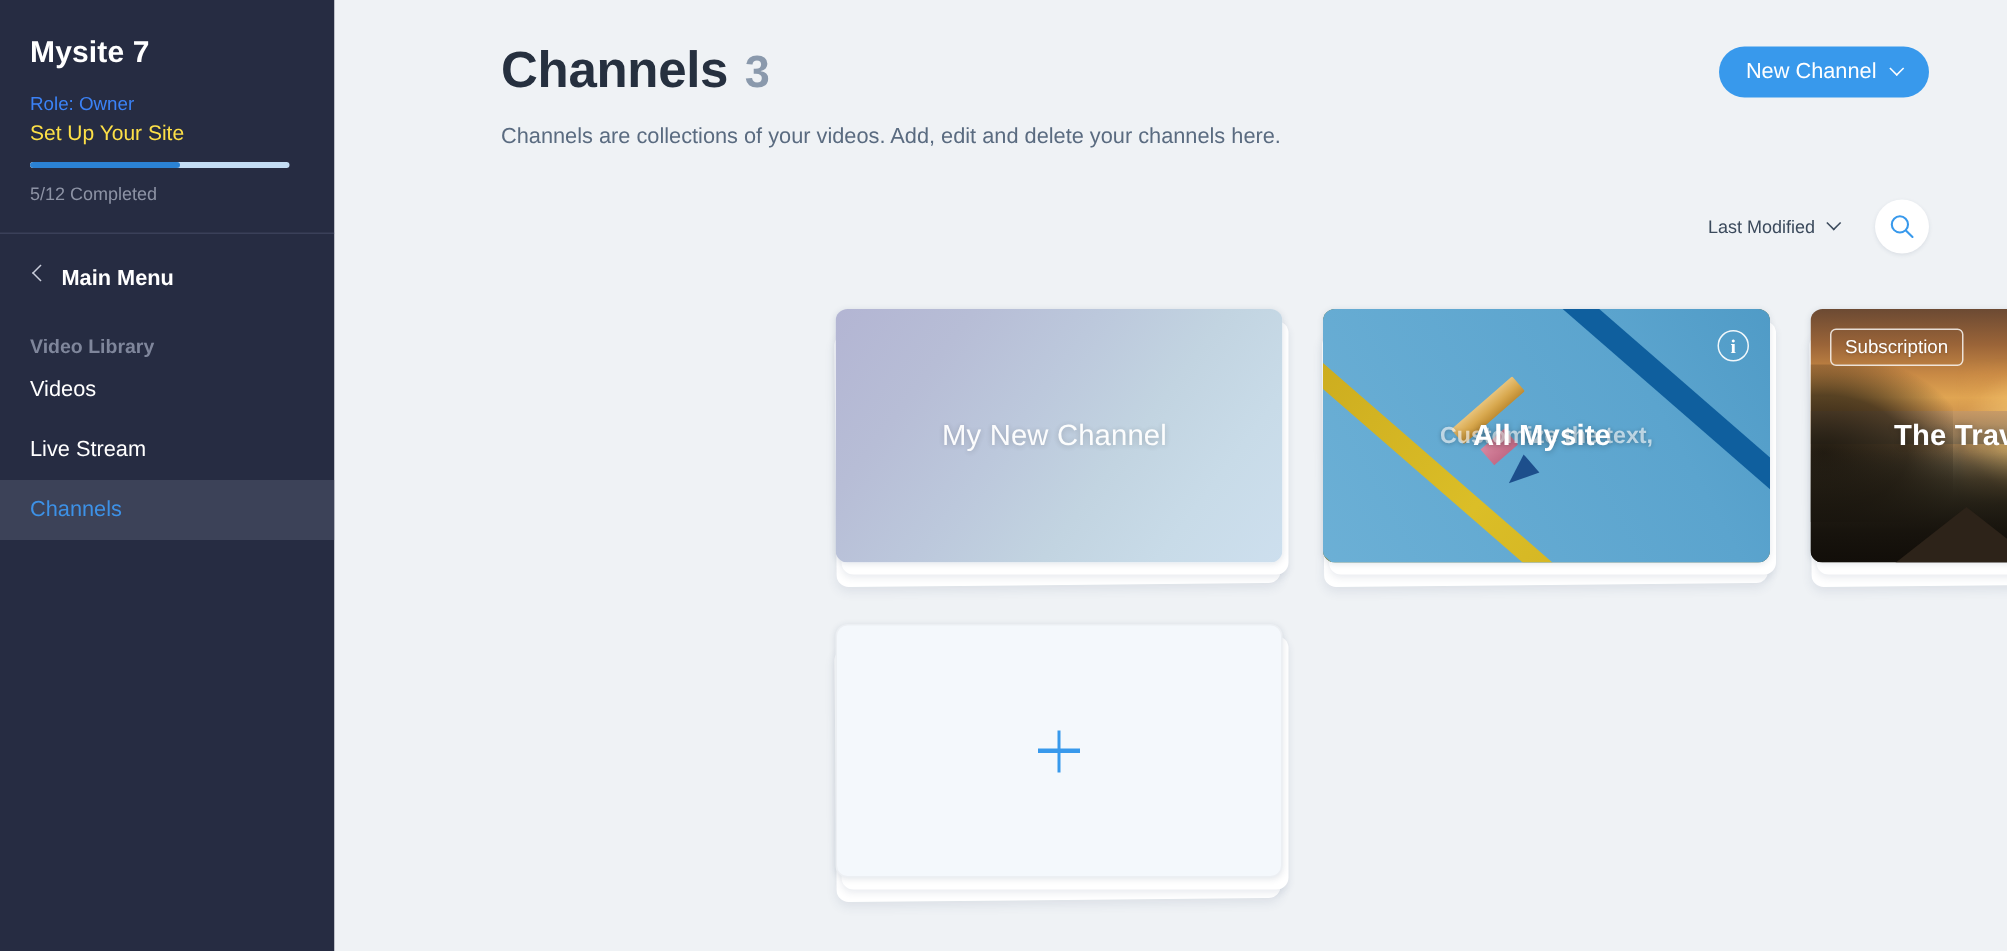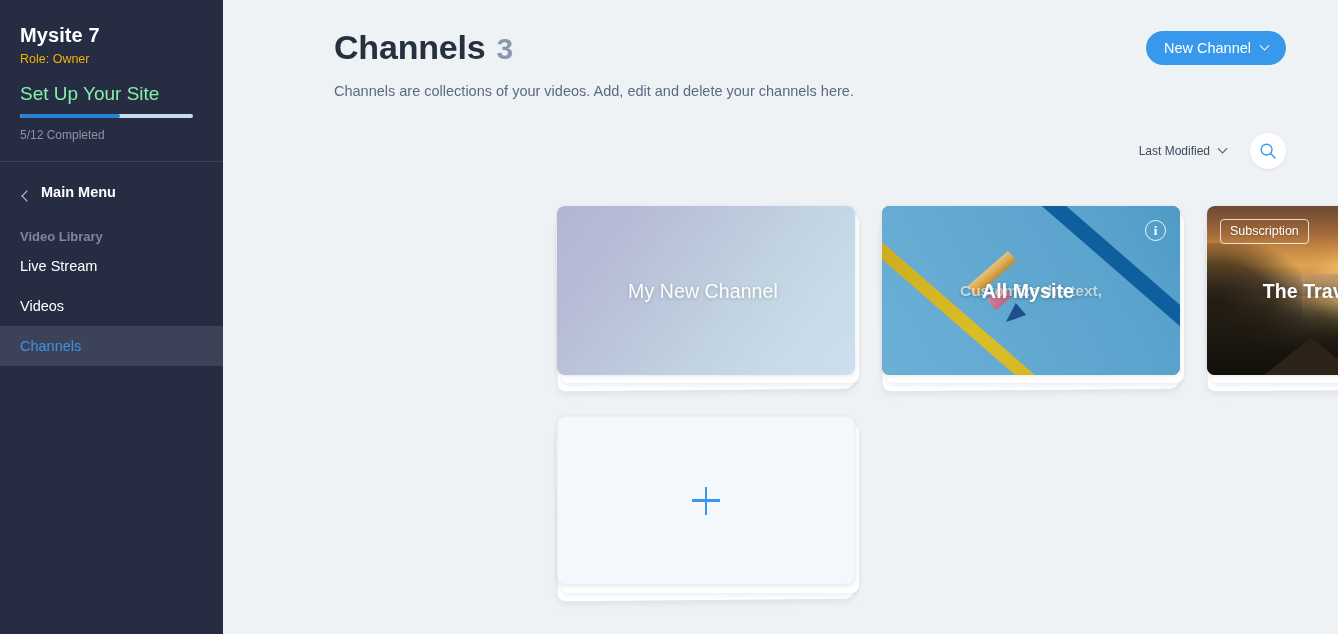--- a/index.html
+++ b/index.html
@@ -41,29 +41,28 @@
   .site-title {
     font-size: 20px;
     font-weight: bold;
     color: #ffffff;
     letter-spacing: 0.1px;
     line-height: 26px;
   }
 
   .site-role {
     font-size: 12.5px;
-    color: #eab308;
-    margin-top: 3px;
+    color: #3b82f6;
+    margin-top: 13px;
     line-height: 17px;
   }
 
   .setup-label {
-    font-size: 19px;
-    color: #86efac;
-    margin-top: 16px;
+    font-size: 14px;
+    color: #fde047;
     line-height: 20px;
   }
 
   .progress-track {
     margin-top: 10px;
     width: 173px;
     height: 4px;
     border-radius: 2px;
     background: #c3dcf3;
     overflow: hidden;
@@ -83,21 +82,21 @@
   }
 
   .sidebar-divider {
     height: 1px;
     background: #3a4059;
     width: 100%;
   }
 
   .main-menu {
     display: flex;
-    align-items: flex-end;
+    align-items: flex-start;
     gap: 8px;
     padding: 22px 20px 6px 20px;
     cursor: pointer;
   }
 
   .chev-left {
     display: inline-block;
     width: 8px;
     height: 8px;
     border-left: 1.6px solid #c9cedb;
@@ -588,22 +587,22 @@
 
     <div class="sidebar-divider"></div>
 
     <div class="main-menu">
       <span class="chev-left"></span>
       <span class="main-menu-label">Main Menu</span>
     </div>
 
     <div class="nav-section-title">Video Library</div>
 
+    <div class="nav-item">Videos</div>
     <div class="nav-item">Live Stream</div>
-    <div class="nav-item">Videos</div>
     <div class="nav-item active">Channels</div>
 
   </aside>
 
   <main class="main">
 
     <div class="page-head">
       <div class="title-row">
         <span class="page-title">Channels</span>
         <span class="page-count">3</span>

